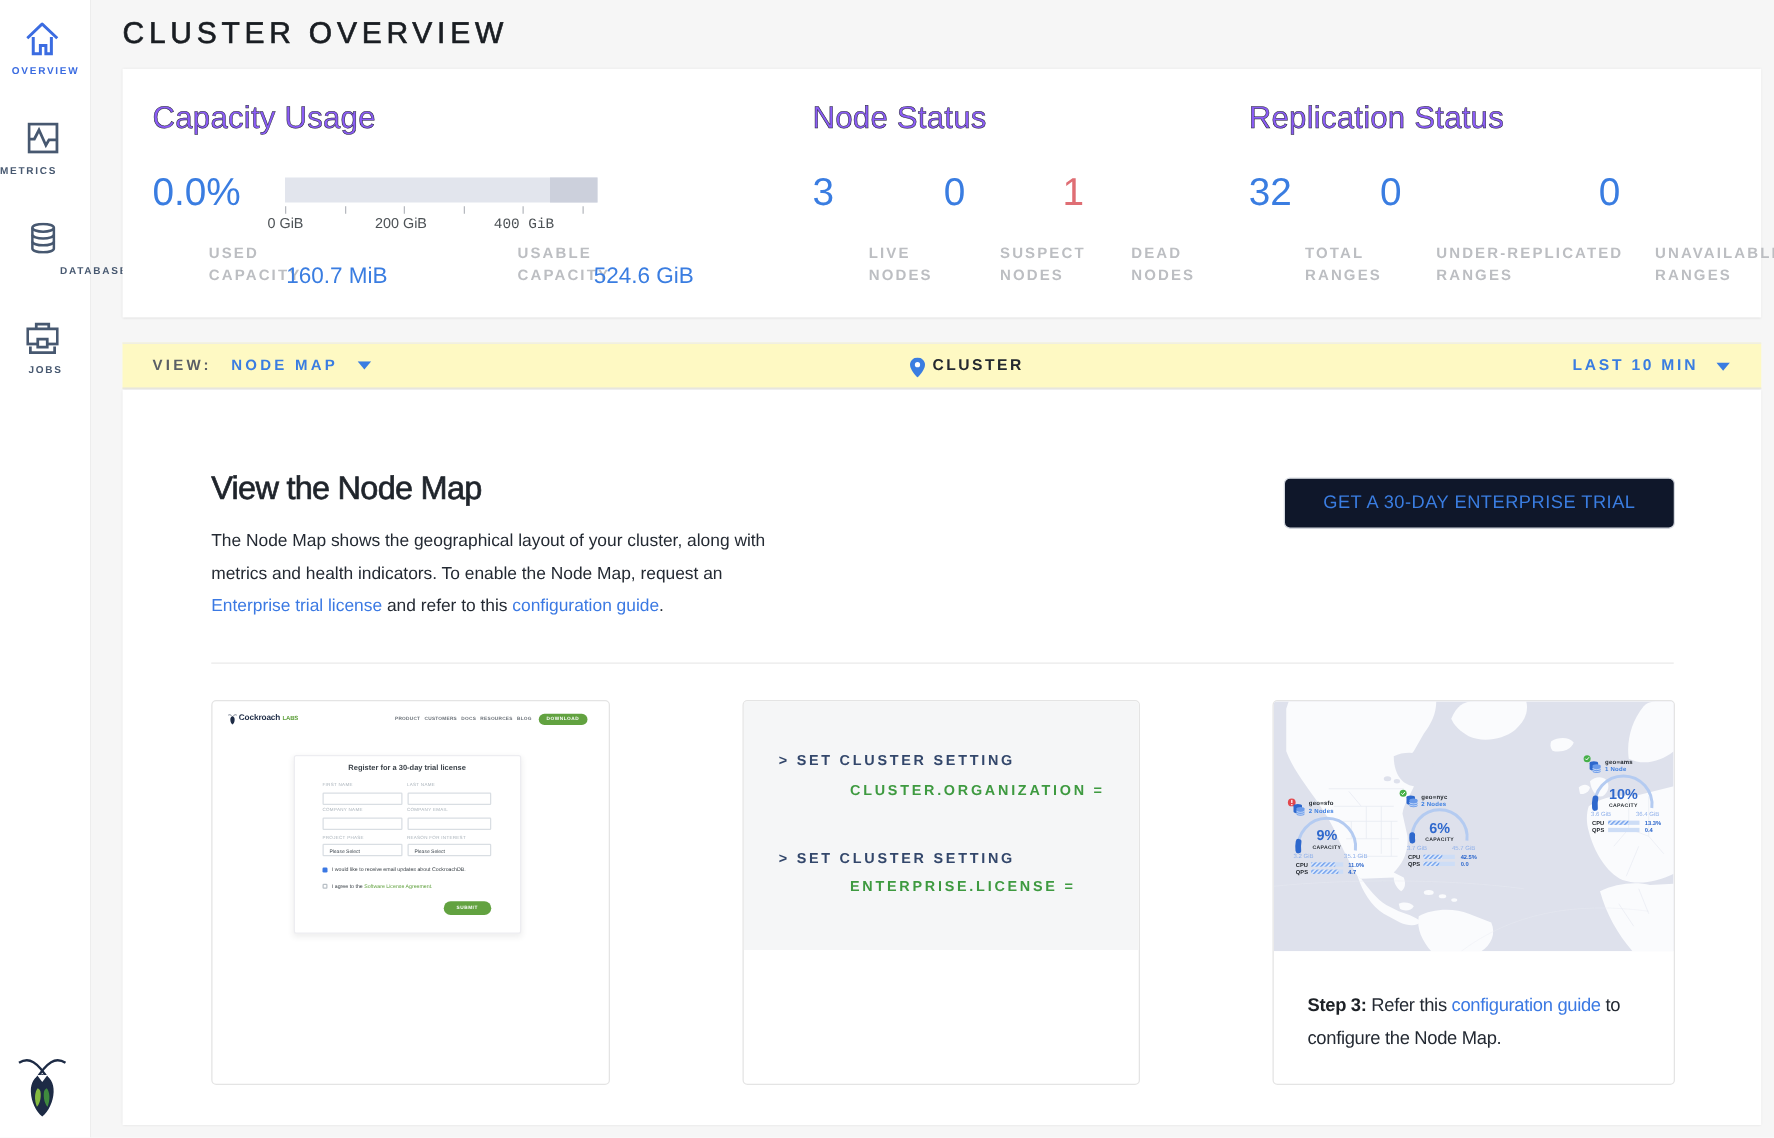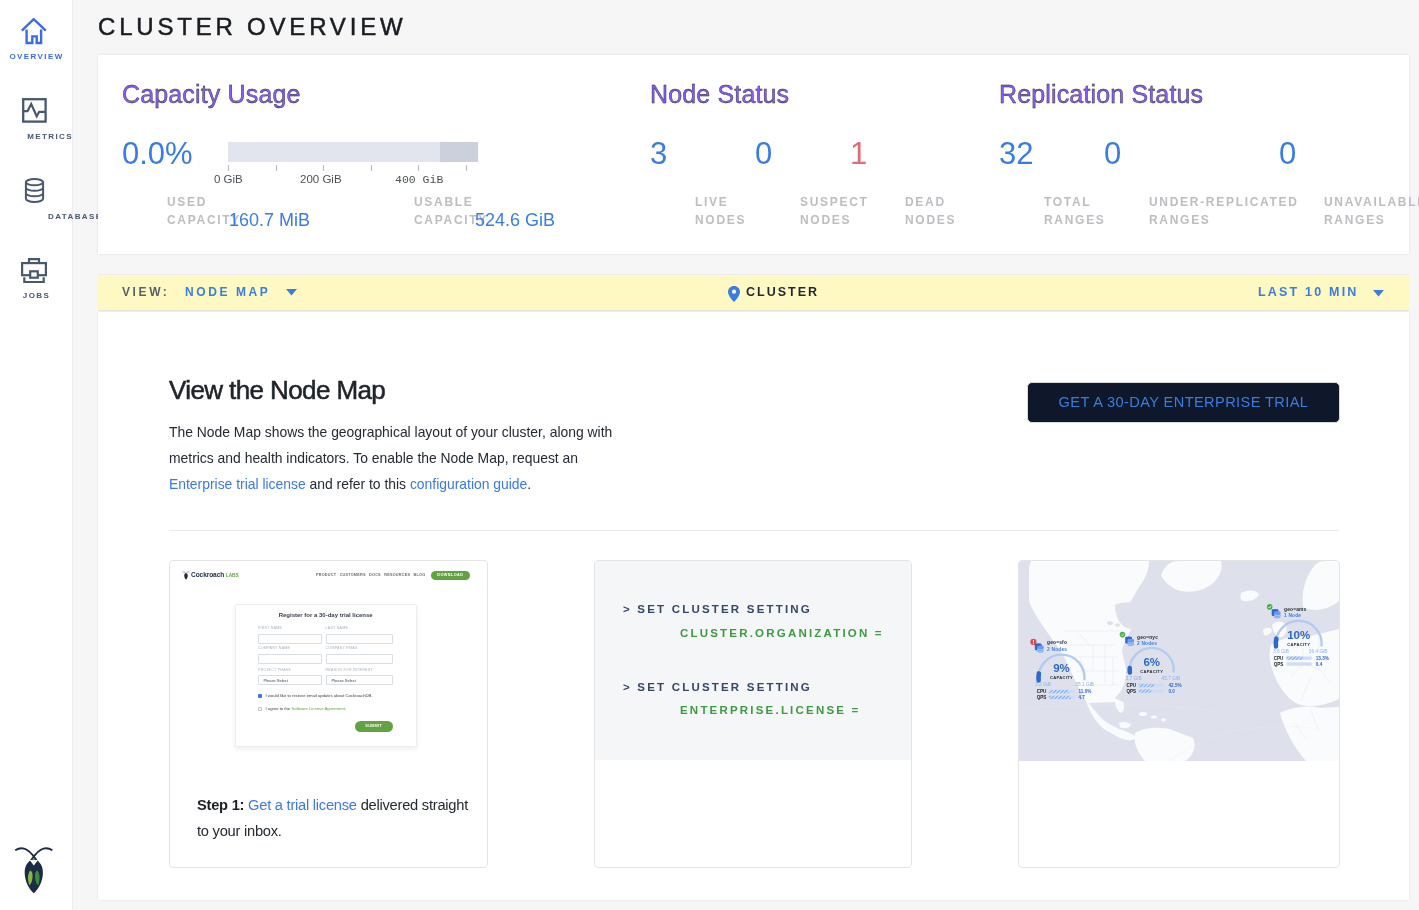--- a/index.html
+++ b/index.html
@@ -50,21 +50,21 @@
 <div id="sidebar">
   <svg class="abs" style="left:21px; top:18px;" width="26" height="27" viewBox="0 0 26 27">
     <polyline points="0.8,12.6 12.7,1.2 24.8,12.6" fill="none" stroke="#3b6ce1" stroke-width="2.4"></polyline>
     <polyline points="5.6,11.5 5.6,25 11.3,25 11.3,18.4 15.7,18.4 15.7,25 20.1,25 20.1,11.5" fill="none" stroke="#3b6ce1" stroke-width="2.4"></polyline>
   </svg>
   <div class="navlabel active abs" style="left:0; top:52px; width:73px; text-align:center;">OVERVIEW</div>
   <svg class="abs" style="left:22px; top:98px;" width="25" height="25" viewBox="0 0 25 25">
     <rect x="1.2" y="1.2" width="22.4" height="22.4" fill="none" stroke="#475870" stroke-width="2.3"></rect>
     <polyline points="1.2,13.2 5.5,13.2 9.2,6 14.7,18.2 17.2,13.8 23.6,13.8" fill="none" stroke="#475870" stroke-width="2.2"></polyline>
   </svg>
-  <div class="navlabel abs" style="left:0; top:132px; width:73px; text-align:right;">METRICS</div>
+  <div class="navlabel abs" style="left:0; top:132px; width:73px; text-align:left;">METRICS</div>
   <svg class="abs" style="left:23.5px; top:178px;" width="21" height="25" viewBox="0 0 21 25">
     <ellipse cx="10.5" cy="4.2" rx="8.6" ry="3.1" fill="none" stroke="#475870" stroke-width="2"></ellipse>
     <path d="M1.9,4.2 V20.8 A 8.6 3.1 0 0 0 19.1,20.8 V4.2" fill="none" stroke="#475870" stroke-width="2"></path>
     <path d="M1.9,9.7 A 8.6 3.1 0 0 0 19.1,9.7" fill="none" stroke="#475870" stroke-width="2"></path>
     <path d="M1.9,15.2 A 8.6 3.1 0 0 0 19.1,15.2" fill="none" stroke="#475870" stroke-width="2"></path>
   </svg>
   <div class="navlabel abs" style="left:0; top:212px; width:73px; text-align:center;padding-left:48px;">DATABASES</div>
   <svg class="abs" style="left:21px; top:257px;" width="26" height="27" viewBox="0 0 26 27">
     <path d="M8,6 V2.2 H18 V6" fill="none" stroke="#475870" stroke-width="2.2"></path>
     <rect x="1.1" y="6.1" width="23.8" height="12.1" fill="none" stroke="#475870" stroke-width="2.2"></rect>
@@ -167,21 +167,20 @@
   <div class="minput" style="left:155.5px; top:93.4px; width:67.2px;"></div>
   <div class="mlabel" style="left:88px; top:106.5px;">PROJECT PHASE</div>
   <div class="mlabel" style="left:155.5px; top:106.5px;">REASON FOR INTEREST</div>
   <div class="minput" style="left:87.5px; top:114.4px; width:64.2px; font-size:4px; color:#3f4850; line-height:9.5px; padding-left:5px;">Please Select</div>
   <div class="minput" style="left:155.5px; top:114.4px; width:67.2px; font-size:4px; color:#3f4850; line-height:9.5px; padding-left:5px;">Please Select</div>
   <div class="m" style="left:88px; top:132.9px; width:4.4px; height:4.4px; background:#3b78e3; border-radius:1px;"></div>
   <div class="m" style="left:95.5px; top:131.9px; font-size:4.2px; color:#3a4147; white-space:nowrap;">I would like to receive email updates about CockroachDB.</div>
   <div class="m" style="left:88px; top:145.6px; width:4.4px; height:4.4px; background:#fff; border:0.5px solid #b9c0c6; border-radius:1px;"></div>
   <div class="m" style="left:95.5px; top:144.8px; font-size:4.2px; color:#3a4147; white-space:nowrap;">I agree to the <span style="color:#62a240;">Software License Agreement.</span></div>
   <div class="mgreenpill" style="left:184.6px; top:159.6px; width:38.4px; height:11.2px; line-height:11.2px;">SUBMIT</div>
-  <div class="steptext"><b>Step 1:</b> <span class="link">Get a trial license</span> delivered straight to your inbox.</div>
 </div>
 <div class="card" id="card2">
   <div class="abs" style="left:0; top:0; width:100%; height:199px; background:#f5f6f7;"></div>
   <div class="sql navy" style="left:28px; top:42px;">&gt;&nbsp;SET CLUSTER SETTING</div>
   <div class="sql green" style="left:85px; top:66px;">CLUSTER.ORGANIZATION =</div>
   <div class="sql navy" style="left:28px; top:120px;">&gt;&nbsp;SET CLUSTER SETTING</div>
   <div class="sql green" style="left:85px; top:143px;">ENTERPRISE.LICENSE =</div>
 </div>
 <div class="card" id="card3">
   <svg class="abs" style="left:0; top:0;" width="320" height="200" viewBox="0 0 320 200">
@@ -308,13 +307,14 @@
       <text x="254.7" y="98.9" font-size="4.6" font-weight="bold" fill="#21262c">CPU</text>
       <rect x="267.5" y="95.5" width="25.1" height="3.4" fill="#cdddf6"></rect>
         <rect x="267.5" y="95.5" width="16.3" height="3.4" fill="url(#st)"></rect>
       <text x="296.8" y="98.9" font-size="4.6" font-weight="bold" fill="#2e68cd">13.3%</text>
       <text x="254.7" y="104.7" font-size="4.6" font-weight="bold" fill="#21262c">QPS</text>
       <rect x="267.5" y="101.3" width="25.1" height="3.4" fill="#cdddf6"></rect>
         <rect x="267.5" y="101.3" width="0.0" height="3.4" fill="url(#st)"></rect>
       <text x="296.8" y="104.7" font-size="4.6" font-weight="bold" fill="#2e68cd">0.4</text>
     </g>
   </svg>
+  <div class="steptext"><b>Step 3:</b> Refer this <span class="link">configuration guide</span> to configure the Node Map.</div>
 </div>
 
 </body></html>

